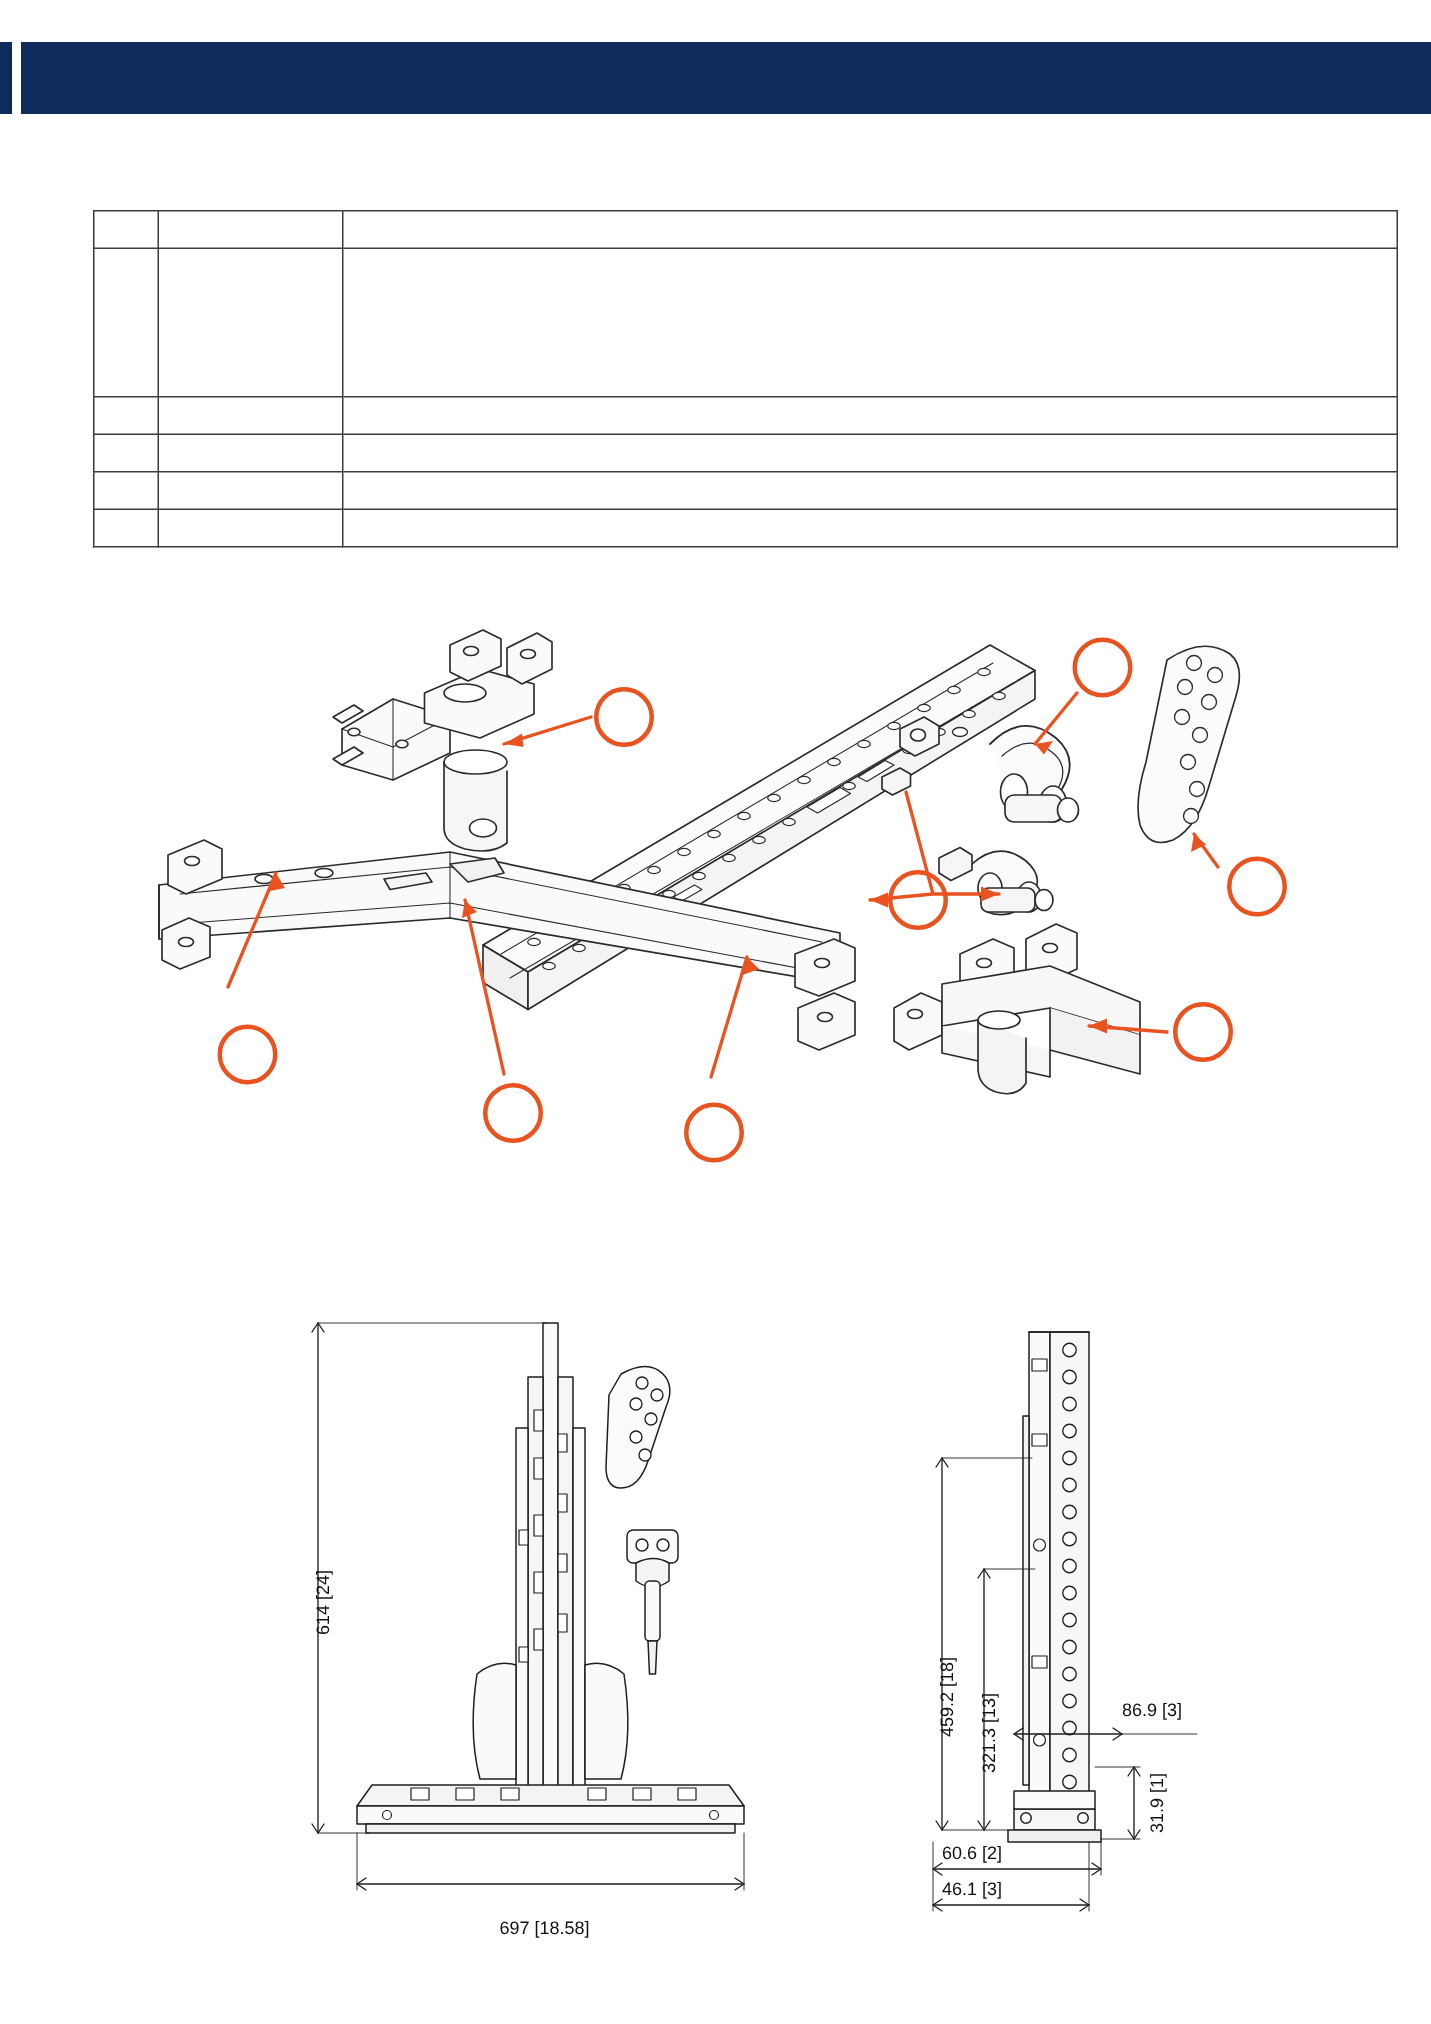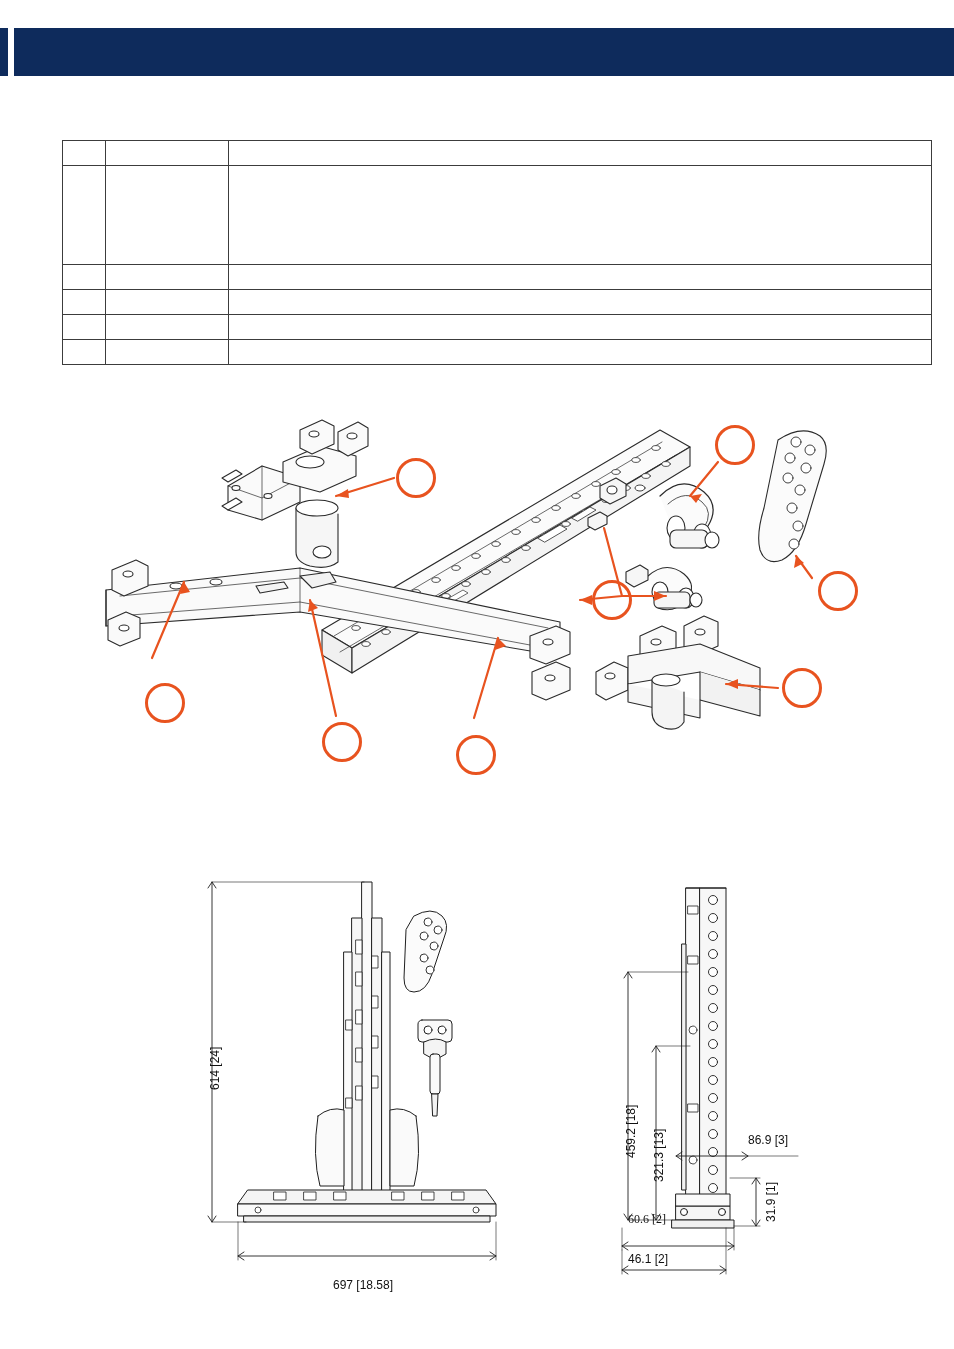--- a/index.html
+++ b/index.html
@@ -497,15 +497,15 @@
     </g>
   </svg>
 
   <div class="dim-label vert" style="left:208px; top:230px;">614 [24]</div>
   <div class="dim-label" style="left:333px; top:418px;">697 [18.58]</div>
 
   <div class="dim-label vert" style="left:624px; top:298px;">459.2 [18]</div>
   <div class="dim-label vert" style="left:652px; top:322px;">321.3 [13]</div>
   <div class="dim-label" style="left:748px; top:273px;">86.9 [3]</div>
   <div class="dim-label vert" style="left:764px; top:362px;">31.9 [1]</div>
-  <div class="dim-label" style="left:628px; top:352px;font-family:Liberation Serif, serif;">60.6 [2]</div>
-  <div class="dim-label" style="left:628px; top:392px;">46.1 [2]</div>
+  <div class="dim-label" style="left:628px; top:368px;">60.6 [2]</div>
+  <div class="dim-label" style="left:628px; top:392px;">46.1 [3]</div>
 </div>
 
 </body></html>

